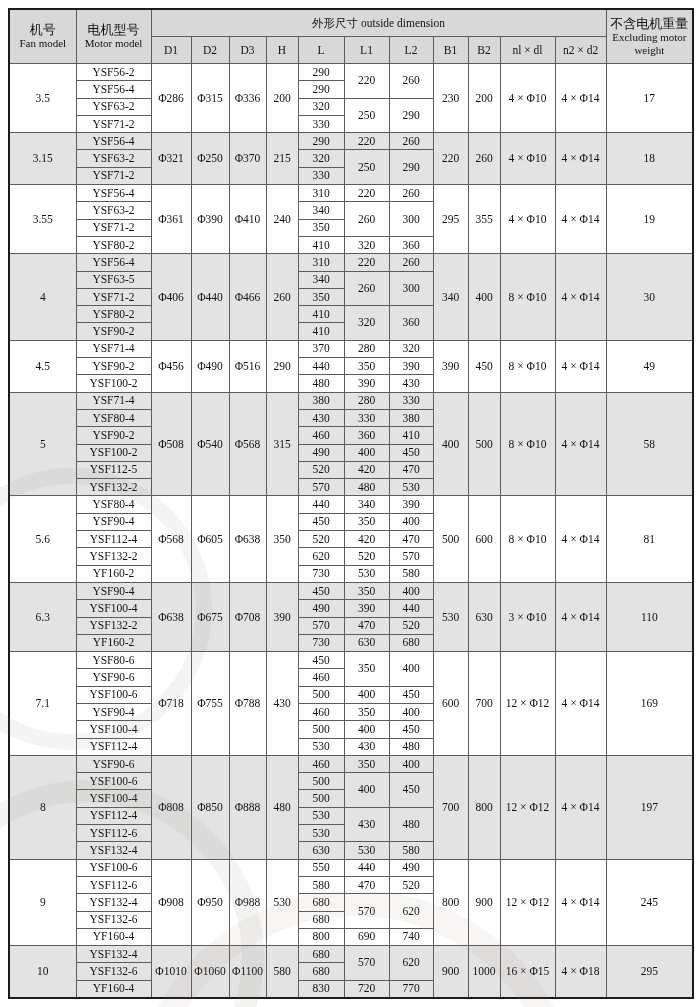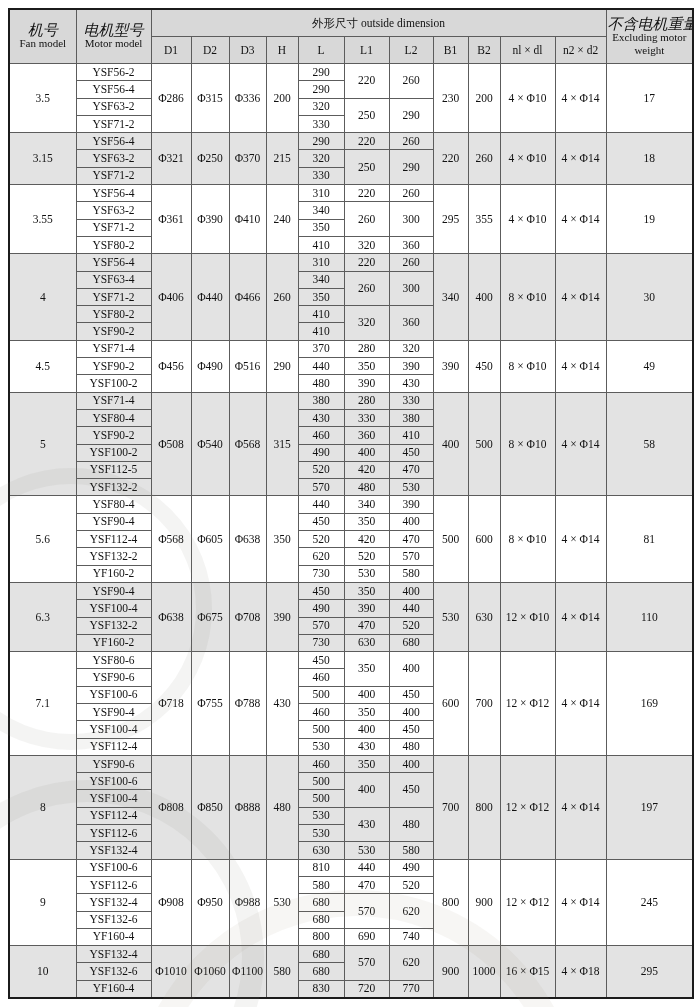--- a/index.html
+++ b/index.html
@@ -14,21 +14,21 @@
     border-collapse:collapse;table-layout:fixed;width:684px;
     border:2px solid #1b1b1b;
   }
   th,td{
     border:1px solid #5c5c5c;
     text-align:center;vertical-align:middle;
     padding:0 1px;font-size:11.5px;line-height:13px;
     font-weight:normal;overflow:hidden;white-space:nowrap;
   }
   thead th{background:#d8d8d8;height:26px;}
-  thead .zh{font-size:15px;line-height:14px;font-style:italic;}
+  thead .zh{font-size:13px;line-height:14px;}
   thead .en{font-size:11px;line-height:13px;}
   thead{border-bottom:1.5px solid #1b1b1b;}
   tbody td{height:16.3px;background:#ffffff;}
   tr.shade td{background:#e3e3e3;}
   tr.sec-first td{border-top:1.5px solid #1b1b1b;}
   
   .wm{
     position:absolute;border-radius:50%;pointer-events:none;z-index:6;
     border:16px solid rgba(130,130,125,0.09);
   }
@@ -191,21 +191,21 @@
           <td>310</td>
           <td>220</td>
           <td>260</td>
           <td rowspan="5">340</td>
           <td rowspan="5">400</td>
           <td rowspan="5">8 × Φ10</td>
           <td rowspan="5">4 × Φ14</td>
           <td rowspan="5">30</td>
         </tr>
         <tr class="shade">
-          <td>YSF63-4</td>
+          <td>YSF63-5</td>
           <td>340</td>
           <td rowspan="2">260</td>
           <td rowspan="2">300</td>
         </tr>
         <tr class="shade">
           <td>YSF71-2</td>
           <td>350</td>
         </tr>
         <tr class="shade">
           <td>YSF80-2</td>
@@ -336,21 +336,21 @@
           <td>YSF90-4</td>
           <td rowspan="4">Φ638</td>
           <td rowspan="4">Φ675</td>
           <td rowspan="4">Φ708</td>
           <td rowspan="4">390</td>
           <td>450</td>
           <td>350</td>
           <td>400</td>
           <td rowspan="4">530</td>
           <td rowspan="4">630</td>
-          <td rowspan="4">12 × Φ10</td>
+          <td rowspan="4">3 × Φ10</td>
           <td rowspan="4">4 × Φ14</td>
           <td rowspan="4">110</td>
         </tr>
         <tr class="shade">
           <td>YSF100-4</td>
           <td>490</td>
           <td>390</td>
           <td>440</td>
         </tr>
         <tr class="shade">
@@ -451,21 +451,21 @@
           <td>530</td>
           <td>580</td>
         </tr>
         <tr class="sec-first">
           <td rowspan="5">9</td>
           <td>YSF100-6</td>
           <td rowspan="5">Φ908</td>
           <td rowspan="5">Φ950</td>
           <td rowspan="5">Φ988</td>
           <td rowspan="5">530</td>
-          <td>810</td>
+          <td>550</td>
           <td>440</td>
           <td>490</td>
           <td rowspan="5">800</td>
           <td rowspan="5">900</td>
           <td rowspan="5">12 × Φ12</td>
           <td rowspan="5">4 × Φ14</td>
           <td rowspan="5">245</td>
         </tr>
         <tr>
           <td>YSF112-6</td>

